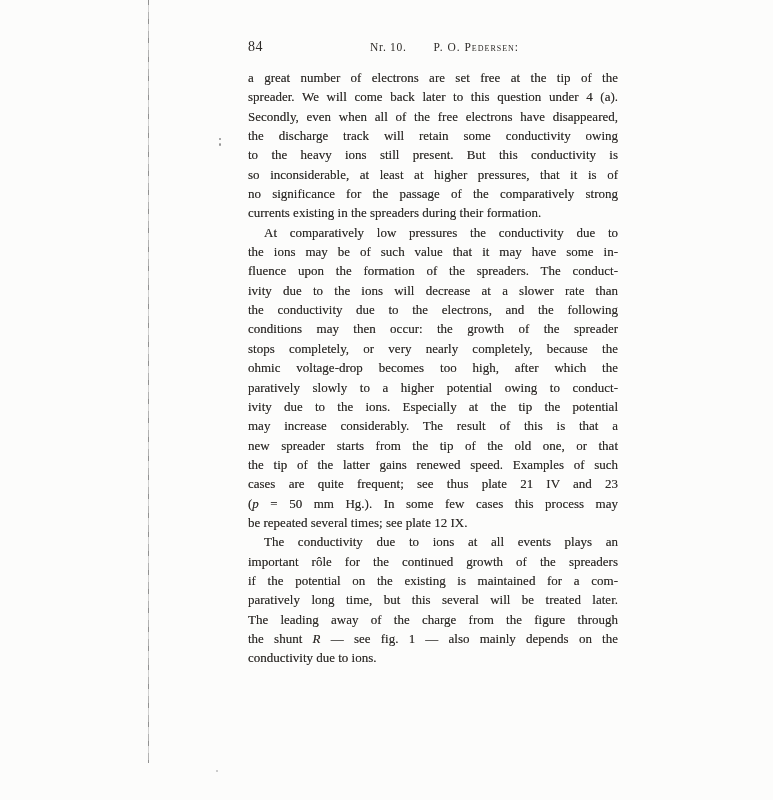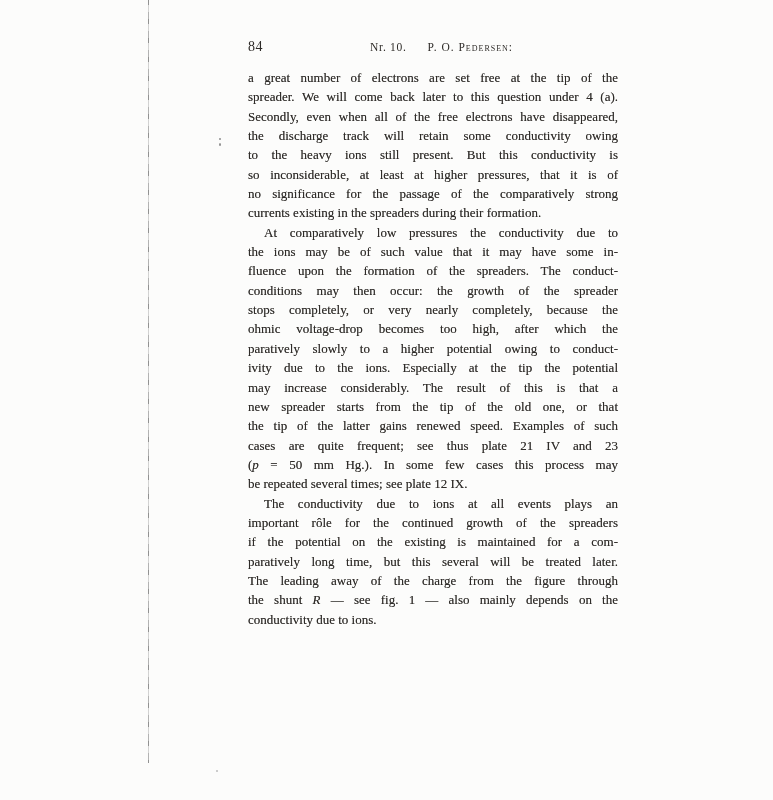--- a/index.html
+++ b/index.html
@@ -51,21 +51,21 @@
   .running {
     position: absolute;
     left: 122px;
     top: 2px;
     font-size: 11.5px;
     letter-spacing: 0.7px;
     white-space: nowrap;
   }
   .running .author {
     font-variant: small-caps;
-    margin-left: 1px;
+    margin-left: 7px;
     letter-spacing: 1px;
     padding-left: 20px;
   }
   .body {
     position: absolute;
     left: 248px;
     top: 68px;
     width: 370px;
   }
   .line {
@@ -114,20 +114,22 @@
         <div class="line">the discharge track will retain some conductivity owing</div>
         <div class="line">to the heavy ions still present. But this conductivity is</div>
         <div class="line">so inconsiderable, at least at higher pressures, that it is of</div>
         <div class="line">no significance for the passage of the comparatively strong</div>
         <div class="line last">currents existing in the spreaders during their formation.</div>
       </div>
       <div>
         <div class="line indent">At comparatively low pressures the conductivity due to</div>
         <div class="line">the ions may be of such value that it may have some in-</div>
         <div class="line">fluence upon the formation of the spreaders. The conduct-</div>
+        <div class="line">ivity due to the ions will decrease at a slower rate than</div>
+        <div class="line">the conductivity due to the electrons, and the following</div>
         <div class="line">conditions may then occur: the growth of the spreader</div>
         <div class="line">stops completely, or very nearly completely, because the</div>
         <div class="line">ohmic voltage-drop becomes too high, after which the</div>
         <div class="line">paratively slowly to a higher potential owing to conduct-</div>
         <div class="line">ivity due to the ions. Especially at the tip the potential</div>
         <div class="line">may increase considerably. The result of this is that a</div>
         <div class="line">new spreader starts from the tip of the old one, or that</div>
         <div class="line">the tip of the latter gains renewed speed. Examples of such</div>
         <div class="line">cases are quite frequent; see thus plate 21 IV and 23</div>
         <div class="line">(<i>p</i> = 50 mm Hg.). In some few cases this process may</div>

